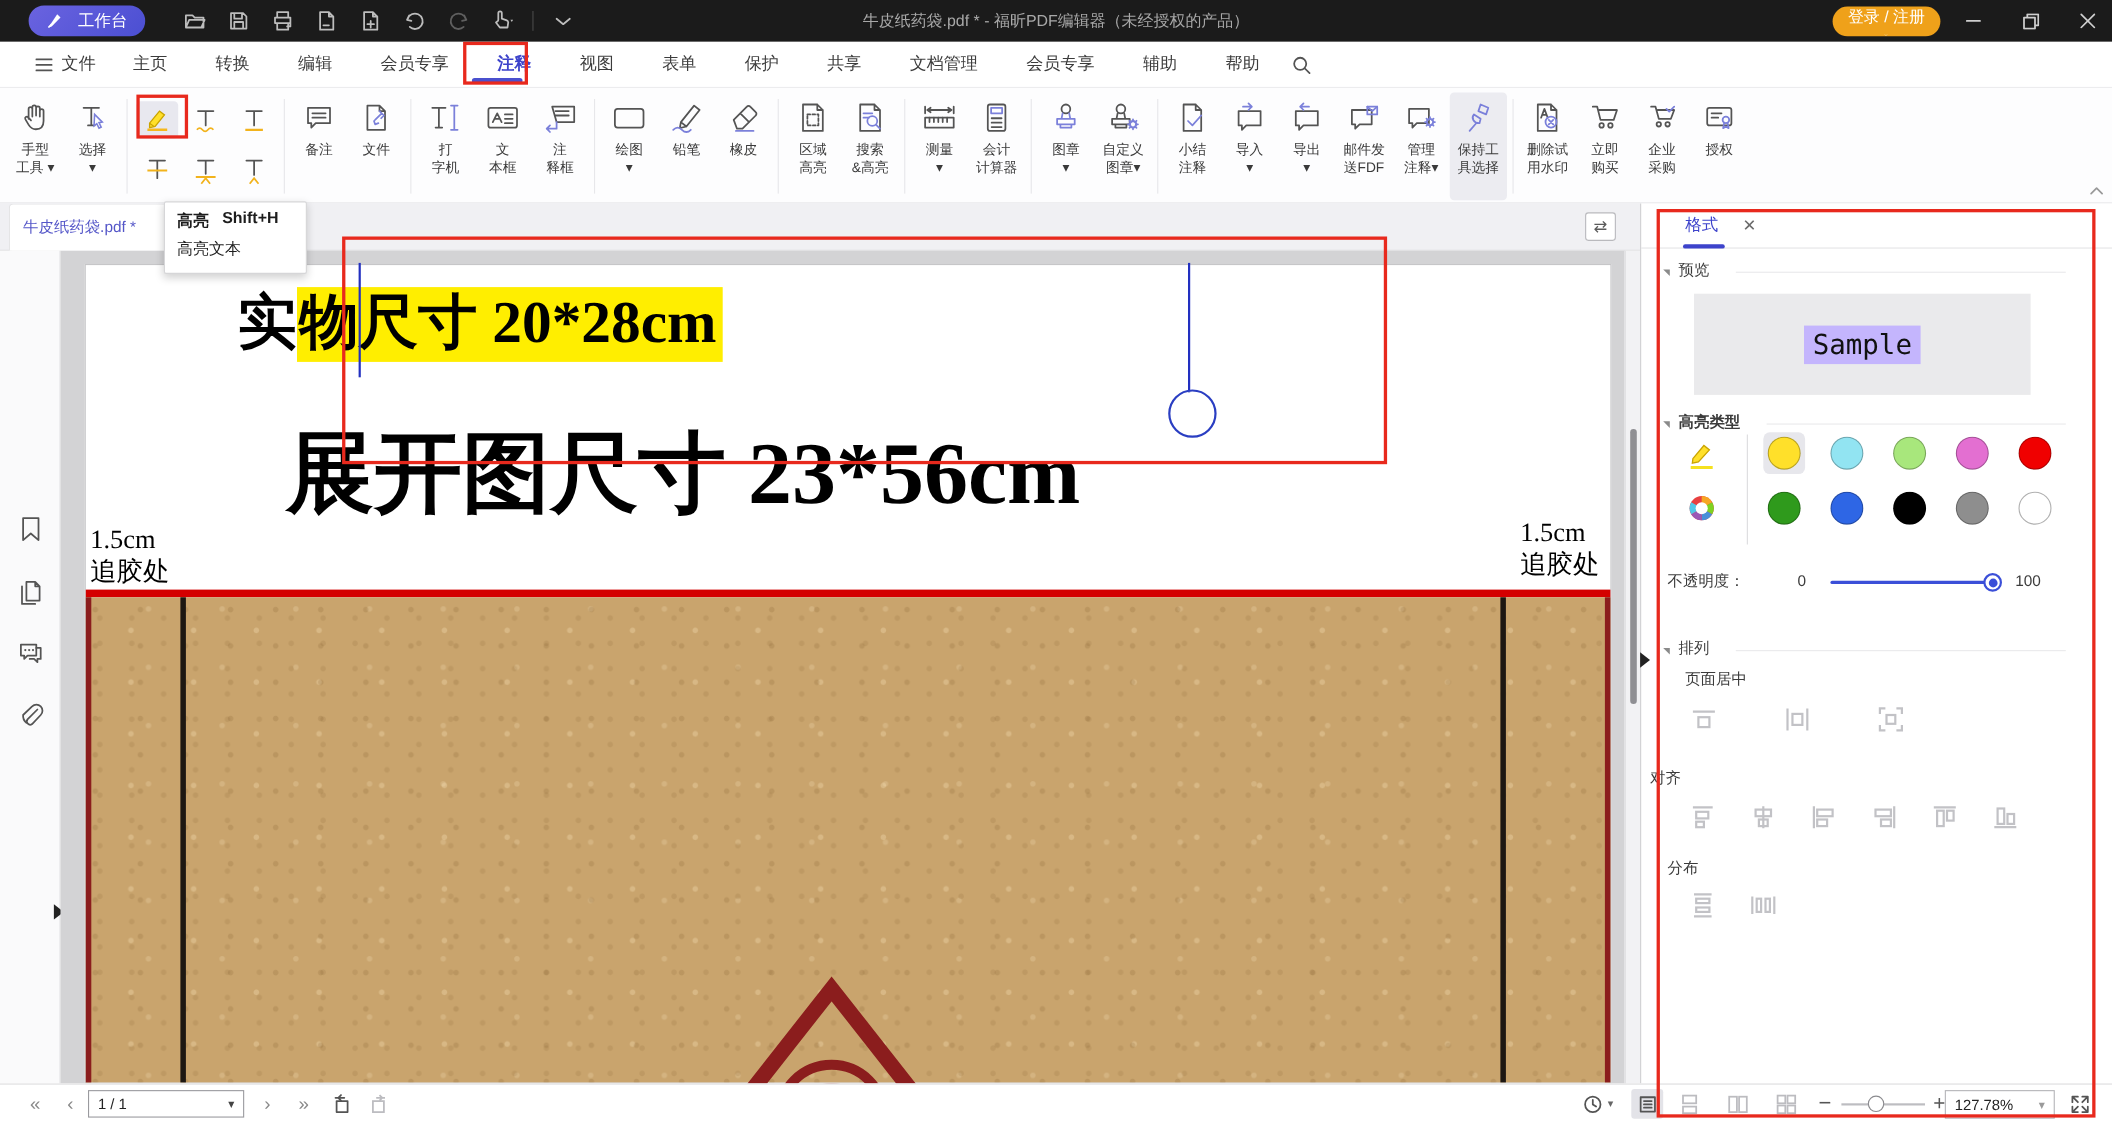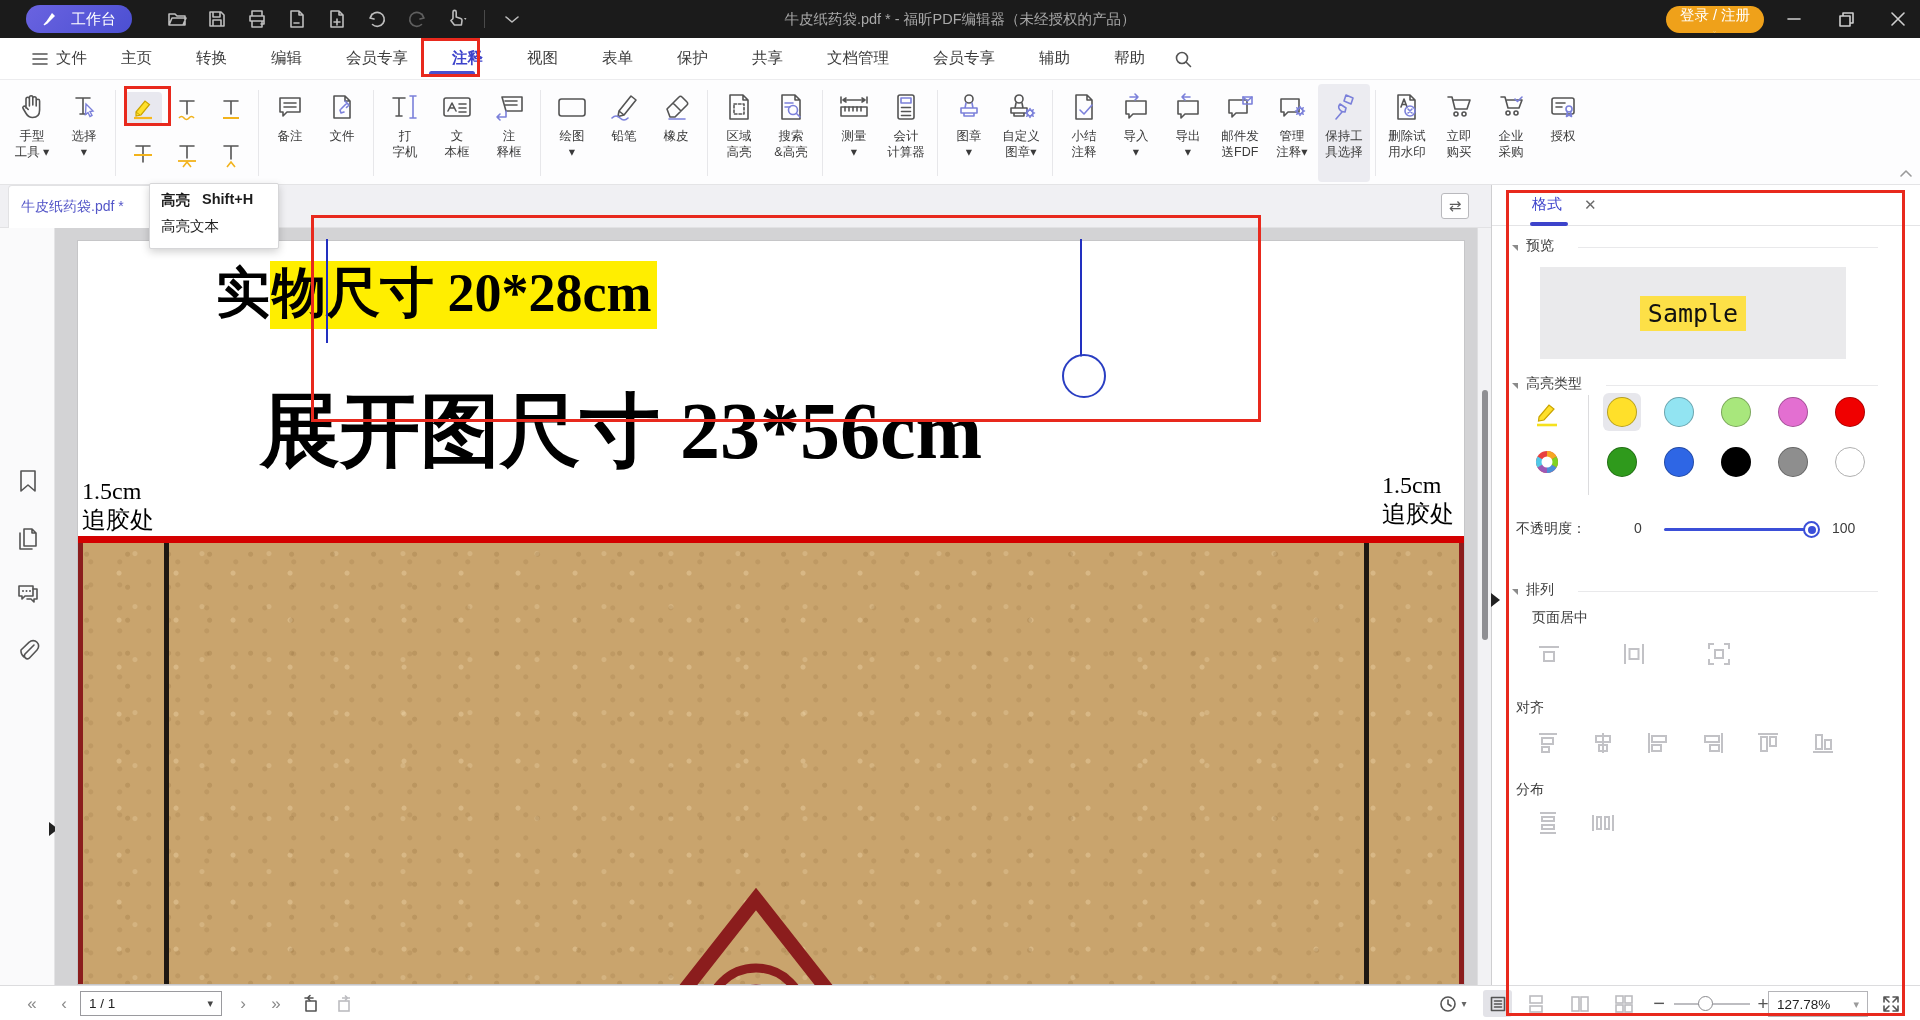--- a/index.html
+++ b/index.html
@@ -76,21 +76,21 @@
   
   .panel { position:absolute; left:1491px; top:185px; width:429px; height:800px; background:#fff; border-left:1px solid #cfcfd1; font-size:14px; color:#3c3c3c; }
   .panel-tabrow { height:41px; border-bottom:1px solid #e4e4e6; position:relative;text-align:center; }
   .panel-tab { position:absolute; left:40px; top:10px; color:#3d43cb; font-size:15px; }
   .panel-tab-underline { position:absolute; left:38px; top:37px; width:38px; height:4px; background:#3d43cb; border-radius:2px; }
   .panel-close { position:absolute; left:92px; top:11px; color:#6b6b6b; font-size:15px; }
   .sect-head { position:absolute; display:flex; align-items:center; gap:8px; color:#3c3c3c; }
   .sect-head .tri { width:0; height:0; border-left:6px solid transparent; border-top:6px solid #8a8a8a; transform:translateY(2px); }
   .sect-rule { position:absolute; height:1px; background:#e9e9eb; }
   .preview-box { position:absolute; left:48px; top:82px; width:306px; height:92px; background:#eaeaec; display:flex; align-items:center; justify-content:center; }
-  .sample { font-family:"DejaVu Sans Mono","Liberation Mono",monospace; font-size:25px; color:#111; background:#fde047; padding:3px 8px; }
+  .sample { font-family:"DejaVu Sans Mono","Liberation Mono",monospace; font-size:25px; color:#111; background:#c4b5fd; padding:3px 8px; }
   .swatch { position:absolute; width:30px; height:30px; border-radius:50%; border:1px solid rgba(0,0,0,.28); }
   .swatch-sel-bg { position:absolute; width:38px; height:38px; border-radius:6px; background:#e7e7ec; }
   .cdiv { position:absolute; width:1px; background:#dcdcde; }
   .slider-track { position:absolute; height:3px; background:#3b4fd8; border-radius:2px; }
   .slider-knob { position:absolute; width:17px; height:17px; border-radius:50%; border:2px solid #3b4fd8; background:#fff; display:flex; align-items:center; justify-content:center; }
   .slider-knob::after { content:""; width:8px; height:8px; border-radius:50%; background:#3b4fd8; }
   .gicon { position:absolute; }
   .panel-expand { position:absolute; left:-1px; top:408px; width:0; height:0; border-top:7px solid transparent; border-bottom:7px solid transparent; border-left:9px solid #222; }
   
   .statusbar { position:absolute; left:0; top:985px; width:1920px; height:35px; background:#fff; border-top:1px solid #dcdcde; font-size:14px; color:#555; }
@@ -655,21 +655,21 @@
 
   <div class="sect-head" style="left:20px; top:52px;">
       <span class="tri"></span>
       <span>预览</span>
     </div>
   <div class="sect-rule" style="left:86px; top:62px; width:300px;"></div>
   <div class="preview-box">
       <span class="sample">Sample</span>
     </div>
 
-  <div class="sect-head" style="left:20px; top:190px;">
+  <div class="sect-head" style="left:20px; top:190px;font-weight:bold;">
       <span class="tri"></span>
       <span>高亮类型</span>
     </div>
   <div class="sect-rule" style="left:114px; top:200px; width:272px;"></div>
 
   <div class="gicon" style="left:40px; top:214px;">
       <svg width="30" height="30" viewBox="0 0 30 30">
         <path d="M7 18 L17 6 l5 4 L12 21 l-5.5 1 z" fill="#ffe02a" stroke="#caa400" stroke-width="1.2"></path>
         <path d="M5 26 h20" stroke="#f5e11e" stroke-width="2.6"></path>
       </svg>
@@ -726,21 +726,21 @@
         <rect x="8.5" y="8" width="9" height="10" stroke="#c2c2c6" fill="none" stroke-width="2"></rect>
       </svg>
     </div>
   <div class="gicon" style="left:214px; top:456px;">
       <svg width="26" height="26" viewBox="0 0 26 26">
         <path d="M3 8 v-5 h5 M18 3 h5 v5 M23 18 v5 h-5 M8 23 h-5 v-5" stroke="#c2c2c6" fill="none" stroke-width="2"></path>
         <rect x="9" y="9" width="8" height="8" stroke="#c2c2c6" fill="none" stroke-width="2"></rect>
       </svg>
     </div>
 
-  <div class="sect-head" style="left:24px; top:514px;">
+  <div class="sect-head" style="left:8px; top:514px;">
       <span>对齐</span>
     </div>
   <div class="gicon" style="left:44px; top:546px;">
       <svg width="24" height="24" viewBox="0 0 24 24">
         <path d="M3 3 h18" stroke="#c2c2c6" stroke-width="2"></path>
         <rect x="6" y="7" width="11" height="6" stroke="#c2c2c6" fill="none" stroke-width="2"></rect>
         <rect x="6" y="16" width="7" height="5" stroke="#c2c2c6" fill="none" stroke-width="2"></rect>
       </svg>
     </div>
   <div class="gicon" style="left:99px; top:546px;">

